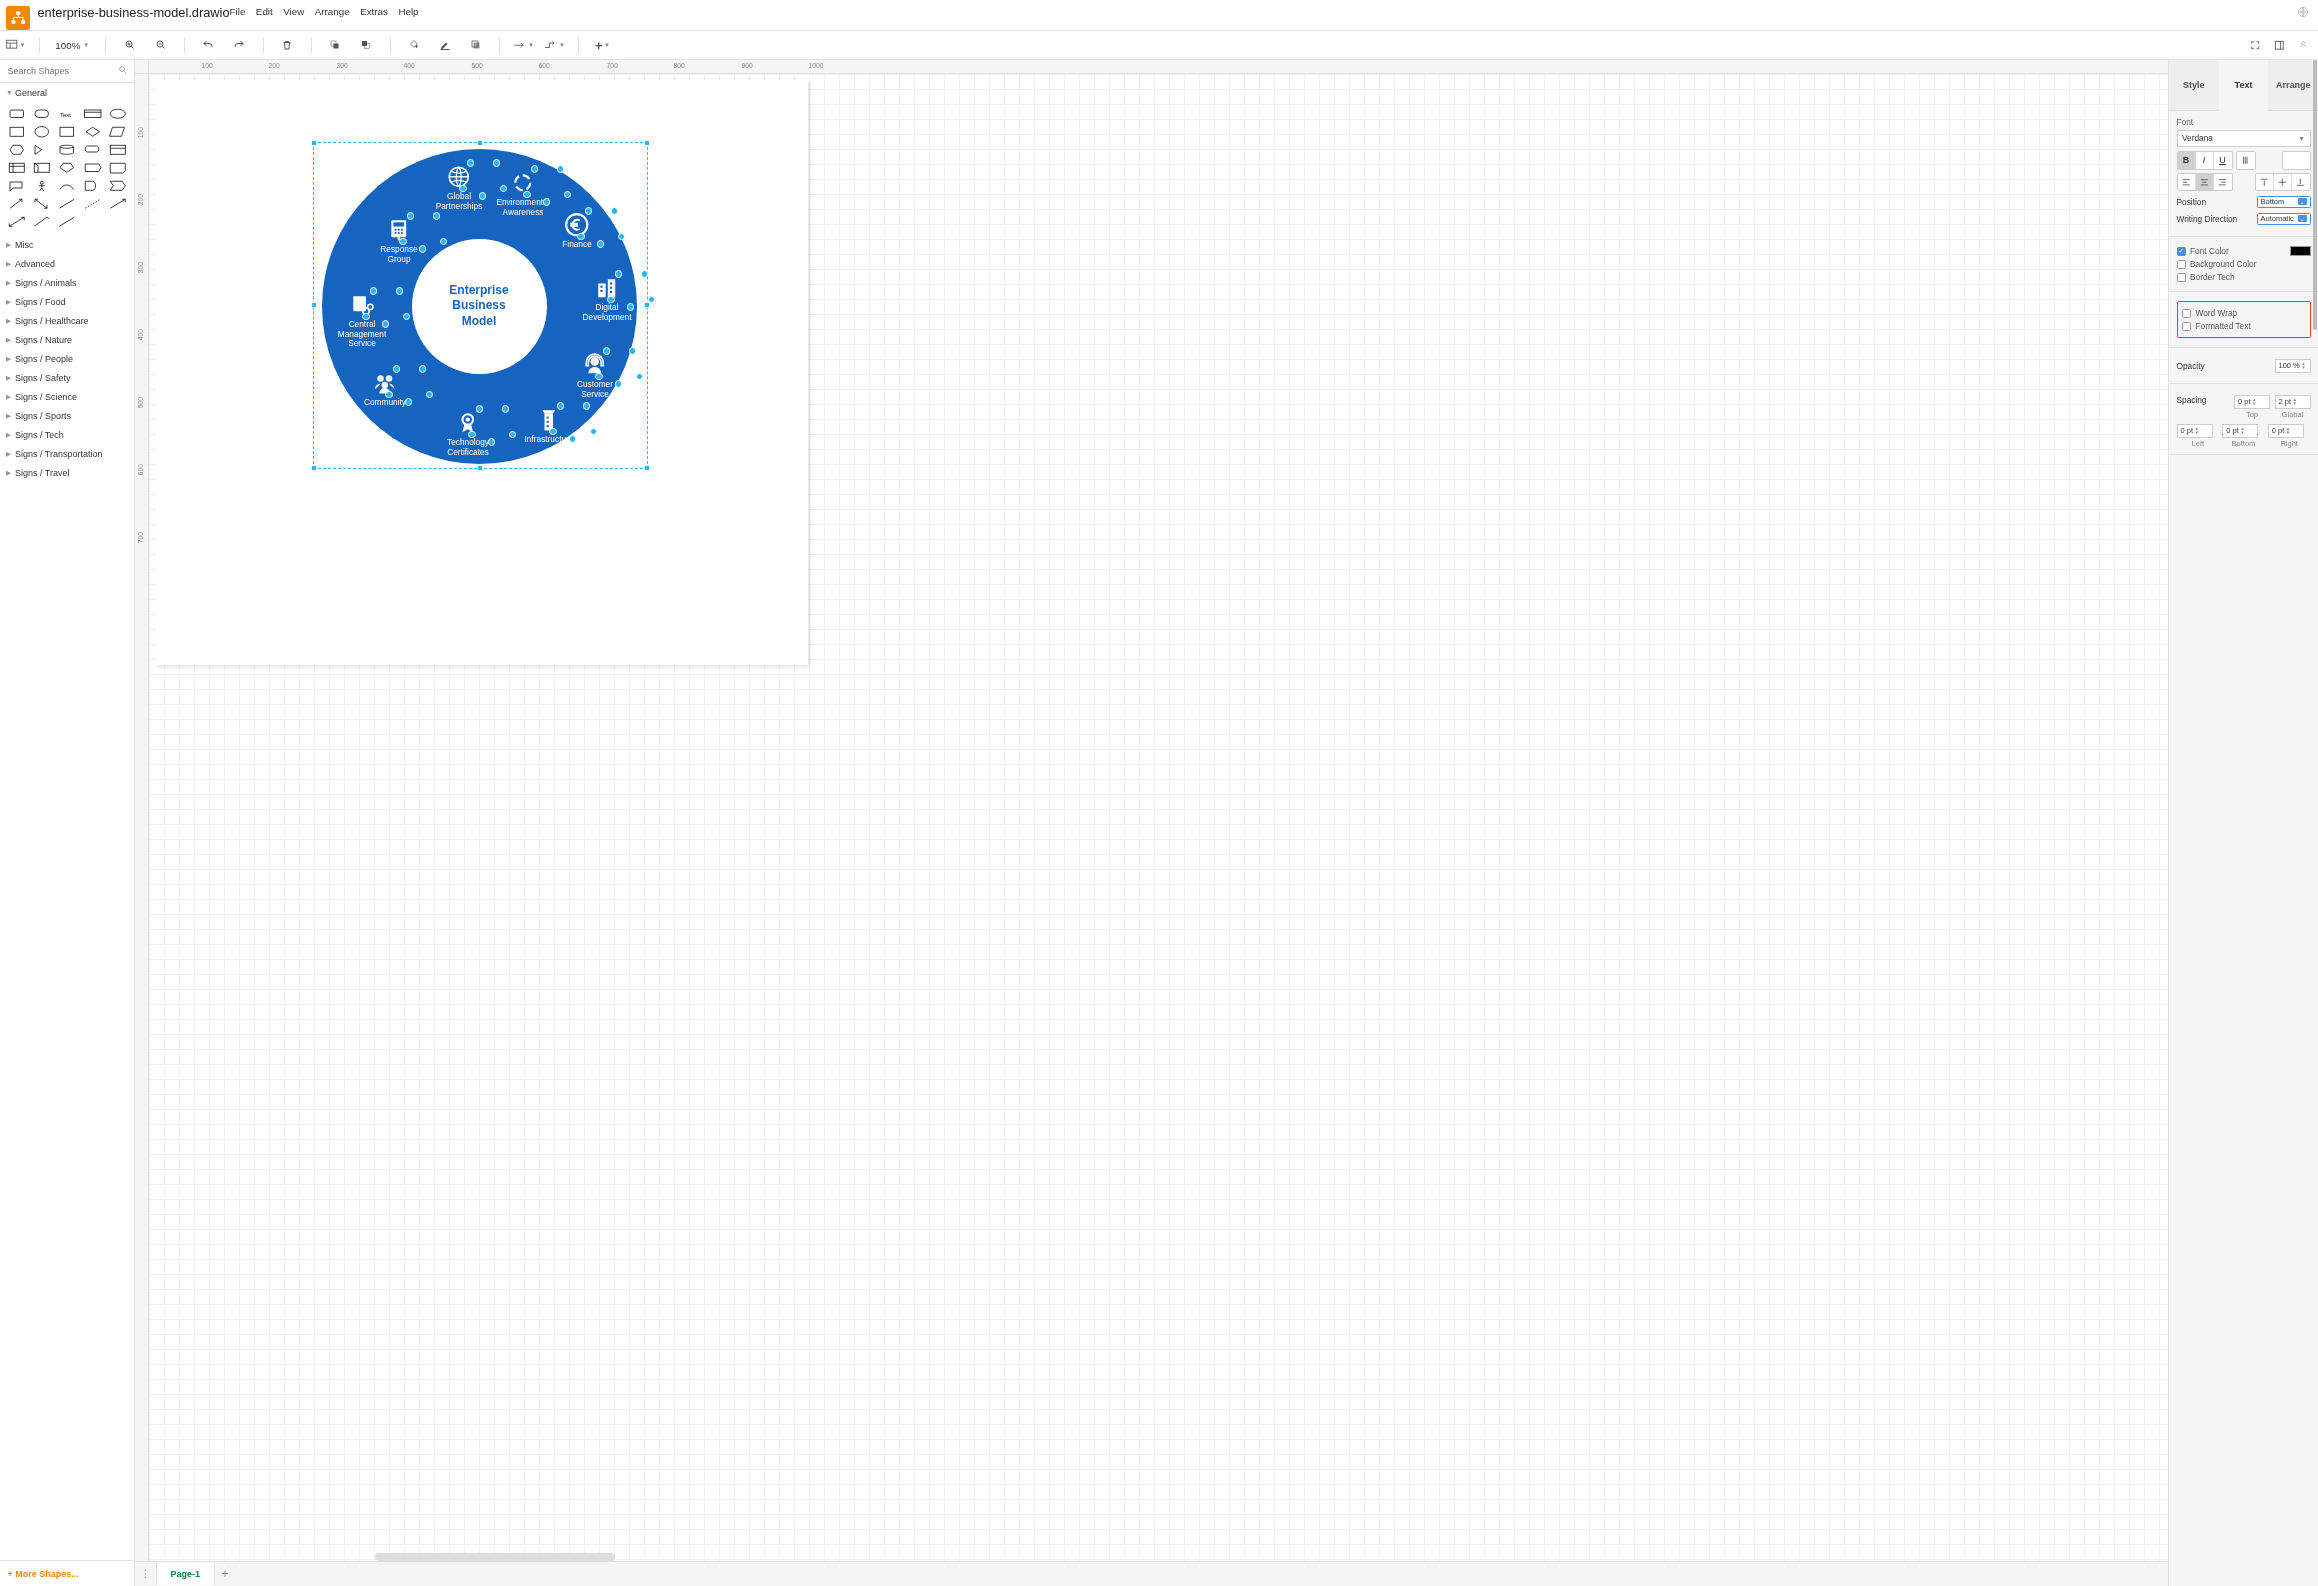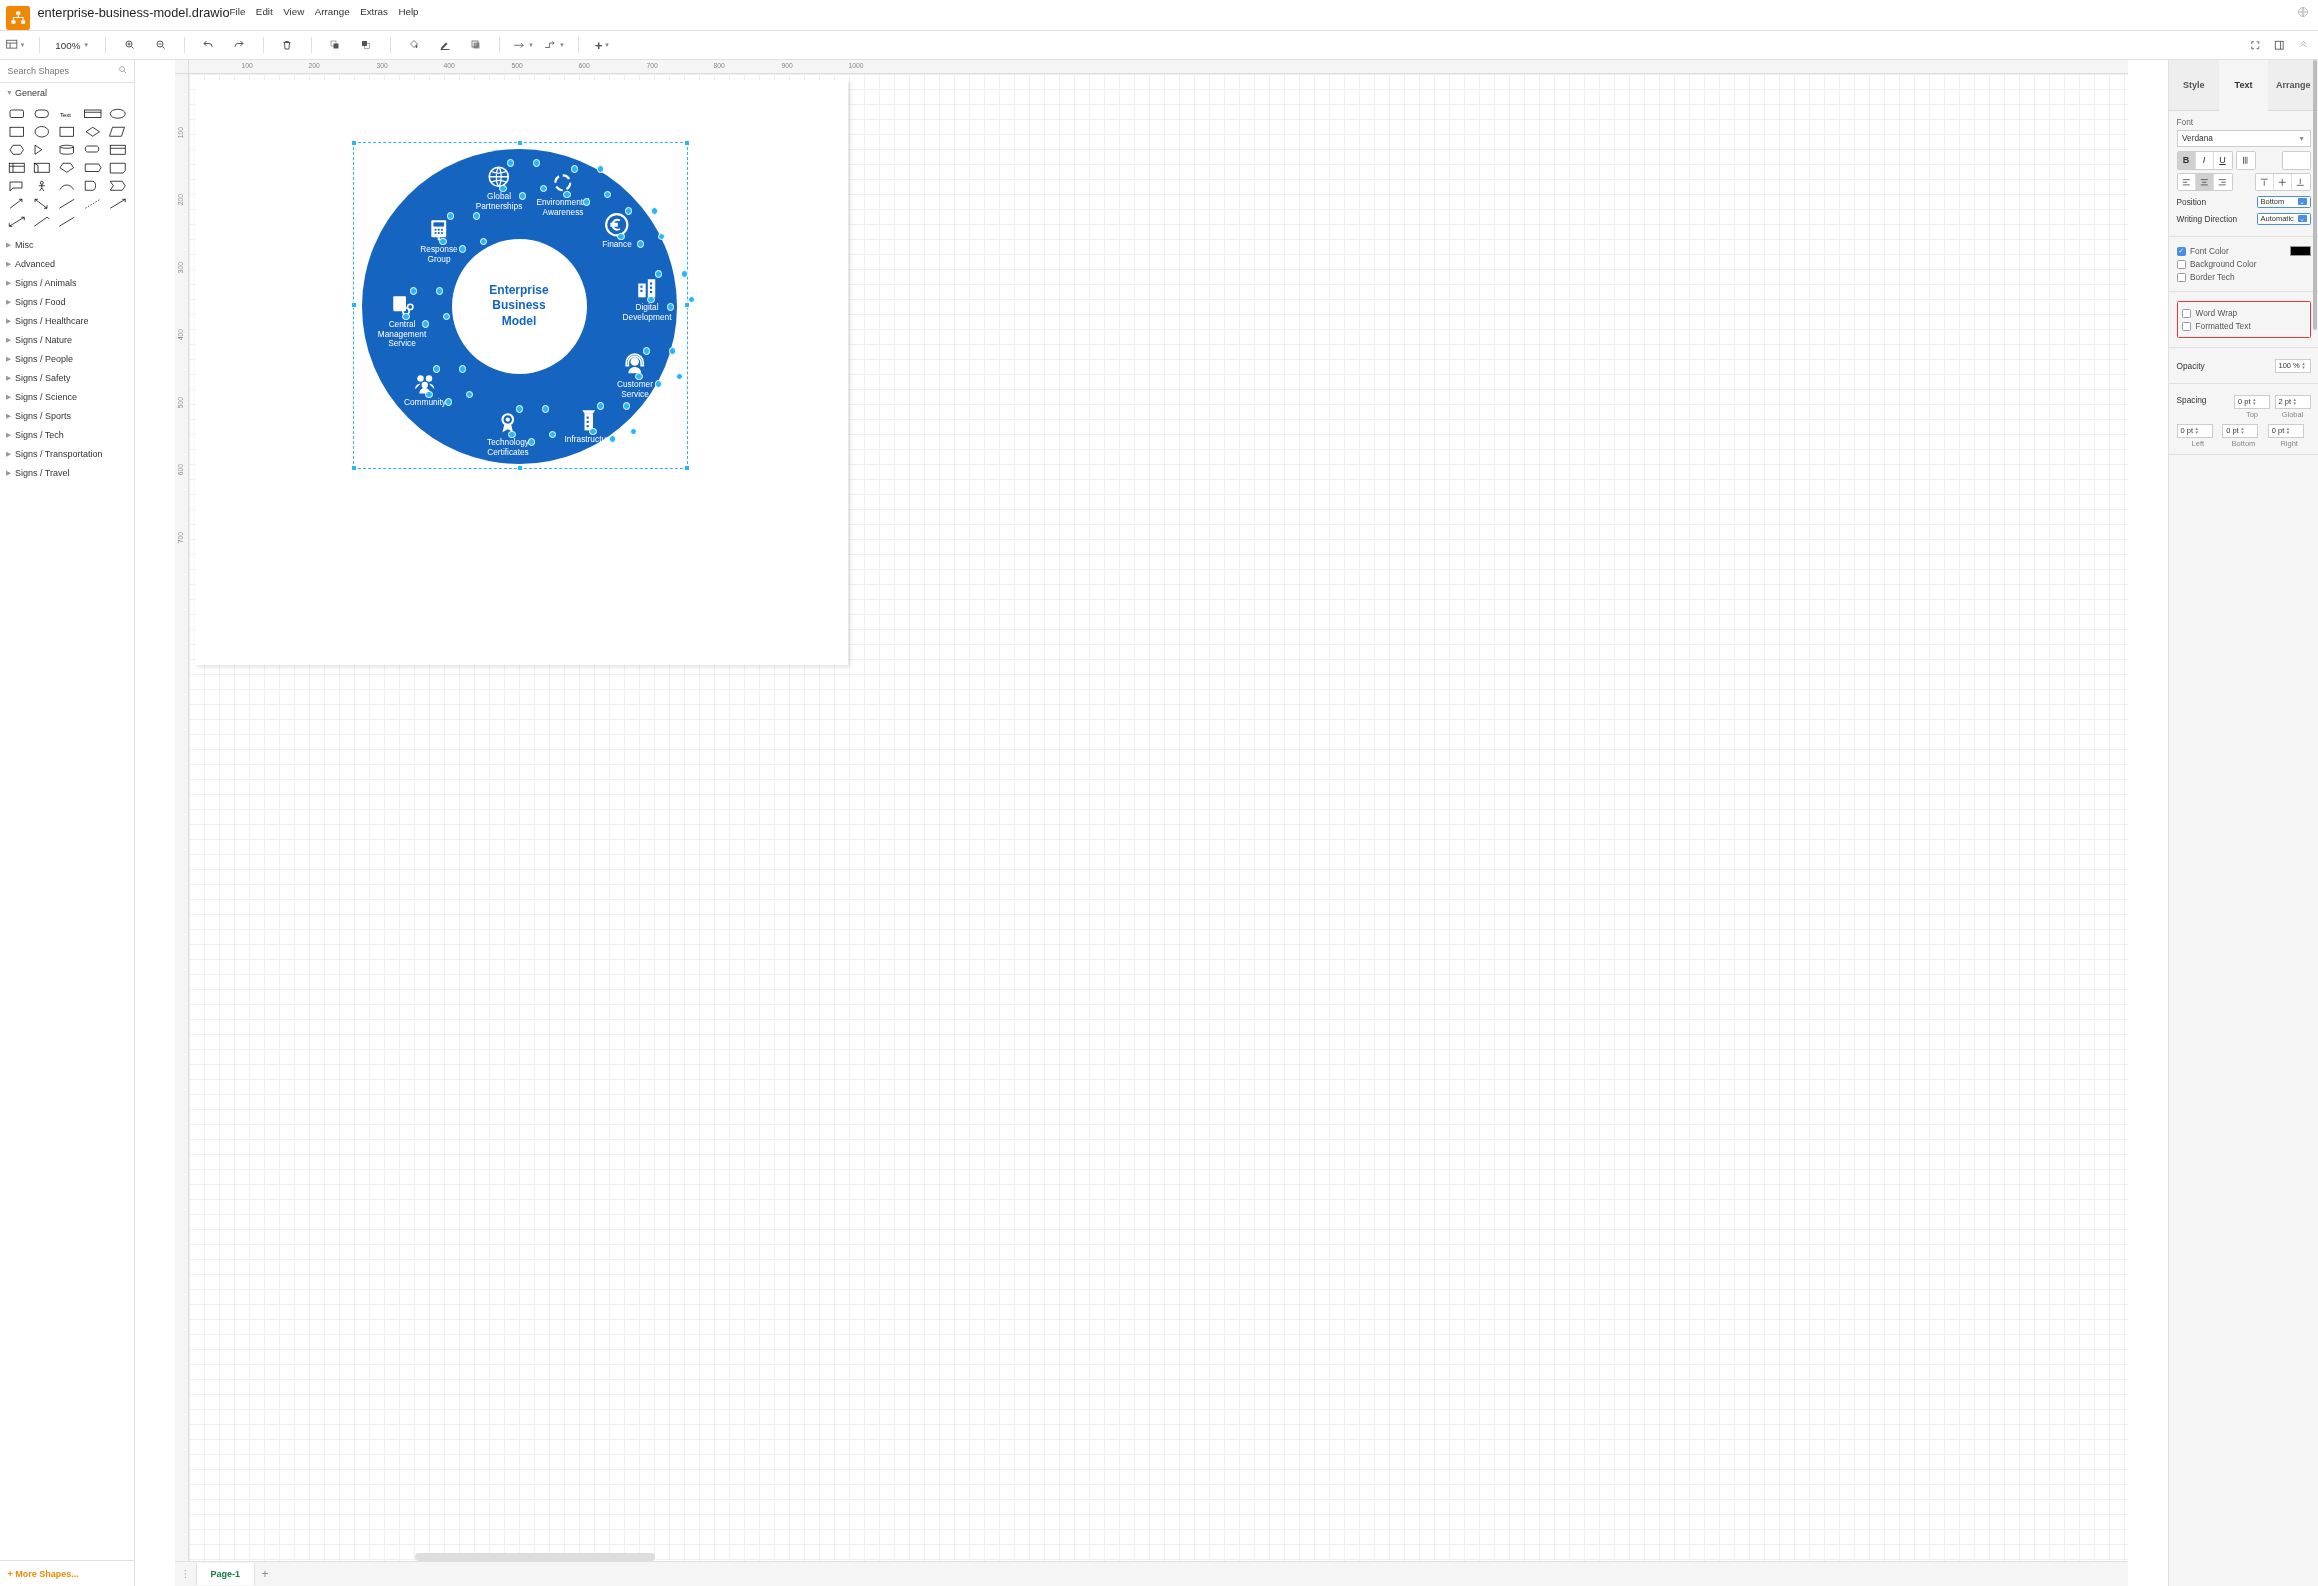--- a/index.html
+++ b/index.html
@@ -17,21 +17,21 @@
 .globe-icon { margin-left: auto; color: #999; font-size: 12px; margin-top: 3px; margin-right: 3px; }
 
 
 .toolbar { display: flex; align-items: center; padding: 3px 4.5px; border-top: 0.8px solid #e0e0e0; border-bottom: 0.8px solid #e0e0e0; gap: 10px; height: 30px; }
 .tb-btn { width: 21px; height: 21px; display: flex; align-items: center; justify-content: center; border-radius: 1.5px; cursor: pointer; color: #555; }
 .tb-sep { width: 0.8px; height: 16.5px; background: #e0e0e0; margin: 0 3px; }
 .zoom { font-size: 9.8px; padding: 0 3px; display: flex; align-items: center; gap: 3px; }
 .tb-right { margin-left: auto; display: flex; gap: 3px; }
 
 
-.main { flex: 1; display: flex; min-height: 0; gap: 40px; }
+.main { flex: 1; display: flex; min-height: 0; }
 
 
 .left-panel { width: 135px; border-right: 0.8px solid #e0e0e0; display: flex; flex-direction: column; background: #fff; }
 .search-wrap { position: relative; border-bottom: 0.8px solid #e0e0e0; }
 .search-input { width: 100%; border: none; padding: 6px 21px 6px 7.5px; font-size: 9px; outline: none; }
 .search-icon-pos { position: absolute; right: 6px; top: 5.3px; color: #999; }
 .shape-cats { flex: 1; overflow-y: auto; }
 .cat-header { display: flex; align-items: center; padding: 4.5px 6px; font-size: 9px; color: #333; cursor: pointer; }
 .cat-header .chev { width: 7.5px; color: #999; font-size: 6.8px; margin-right: 1.5px; }
 .shape-grid { display: grid; grid-template-columns: repeat(5, 1fr); gap: 1.5px; padding: 3px 4.5px 6px 4.5px; }

